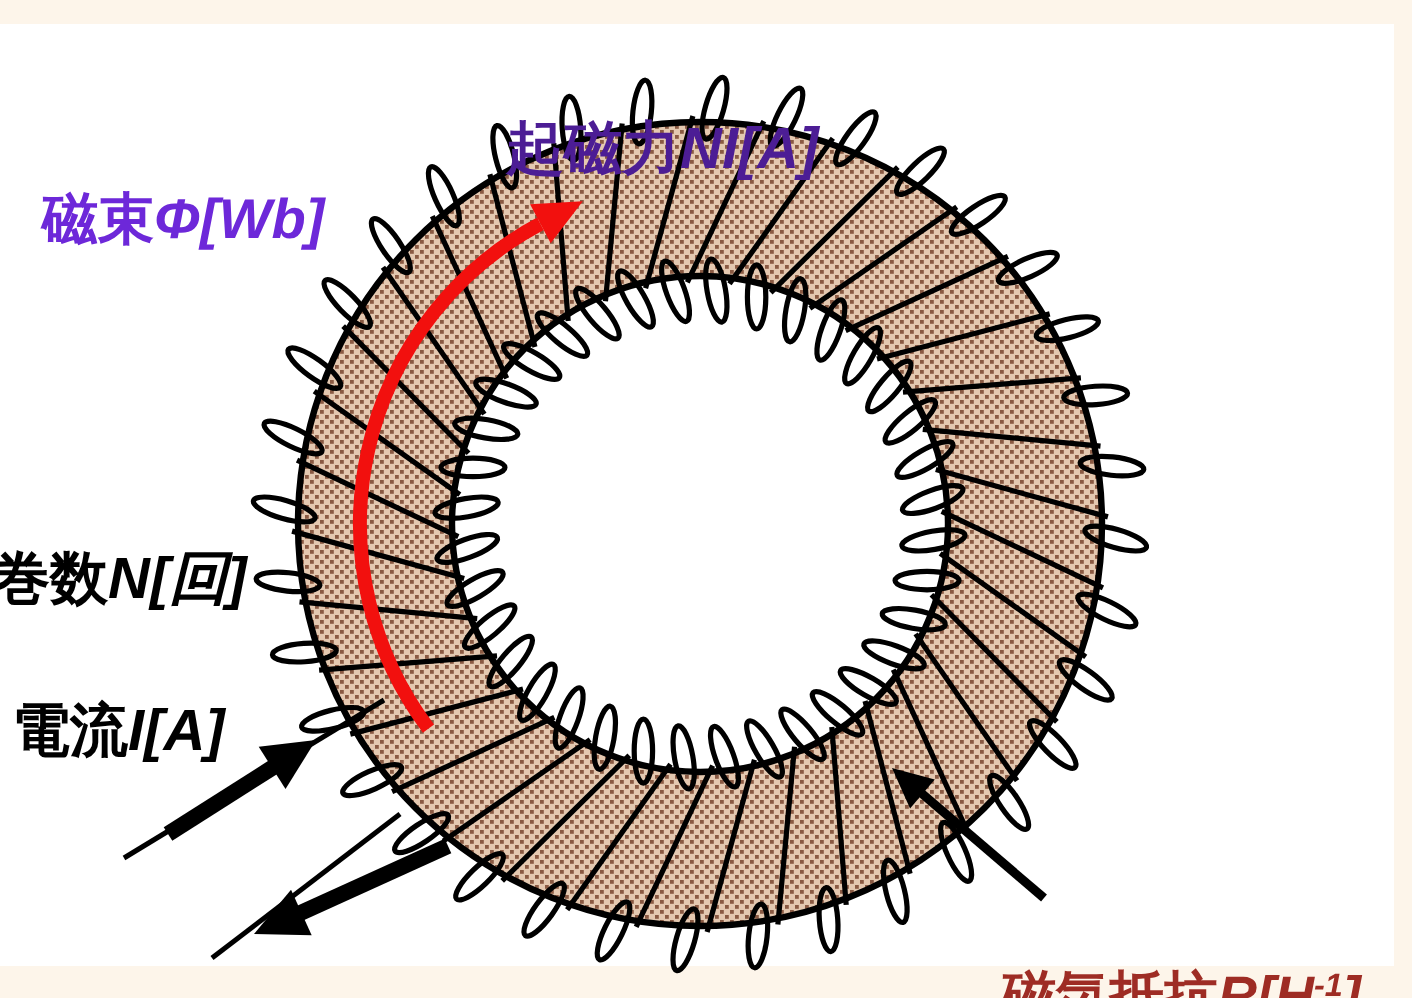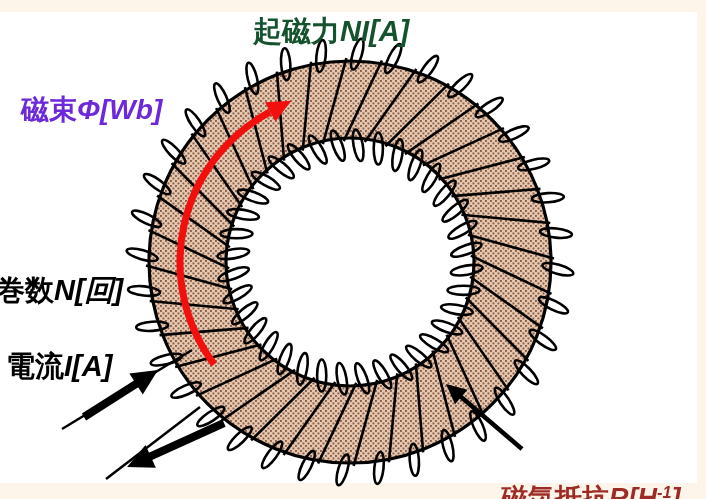--- a/index.html
+++ b/index.html
@@ -153,21 +153,21 @@
       <line x1="192" y1="350" x2="62" y2="429" stroke="#000000" stroke-width="2.5"></line>
       <line x1="200" y1="407" x2="106" y2="479" stroke="#000000" stroke-width="2.5"></line>
       <line x1="84" y1="417" x2="137.74085907172778" y2="382.8672922111999" stroke="#000000" stroke-width="8"></line>
       <polygon points="158,370 142.7543120210384,394.491202462275 129.35088263437183,373.38793066199145" fill="#000000"></polygon>
       <line x1="224" y1="423" x2="148.85650546640915" y2="457.0857088605979" stroke="#000000" stroke-width="8"></line>
       <polygon points="127,467 145.51418762017133,444.8759213352263 155.84157422371518,467.6431145294025" fill="#000000"></polygon>
       <line x1="522" y1="449" x2="459.6793160512957" y2="395.69941504387134" stroke="#000000" stroke-width="4.5"></line>
       <polygon points="446,384 467.37393133014956,389.7797110216732 455.0245487838409,404.2189890758187" fill="#000000"></polygon>
     </svg>
 
-  <div class="lbl lbl-mmf" style="color: #14532d;">
+  <div class="lbl lbl-mmf" style="color: #4c1d95; margin-top: 44px;">
     <span>起磁力</span><span class="math">NI[A]</span>
   </div>
 
   <div class="lbl lbl-flux" style="color: #6d28d9;">
     <span>磁束</span><span class="math">Φ[Wb]</span>
   </div>
 
   <div class="lbl lbl-turns" style="color: rgb(0, 0, 0);">
     <span>巻数</span><span class="math">N[回]</span>
   </div>

